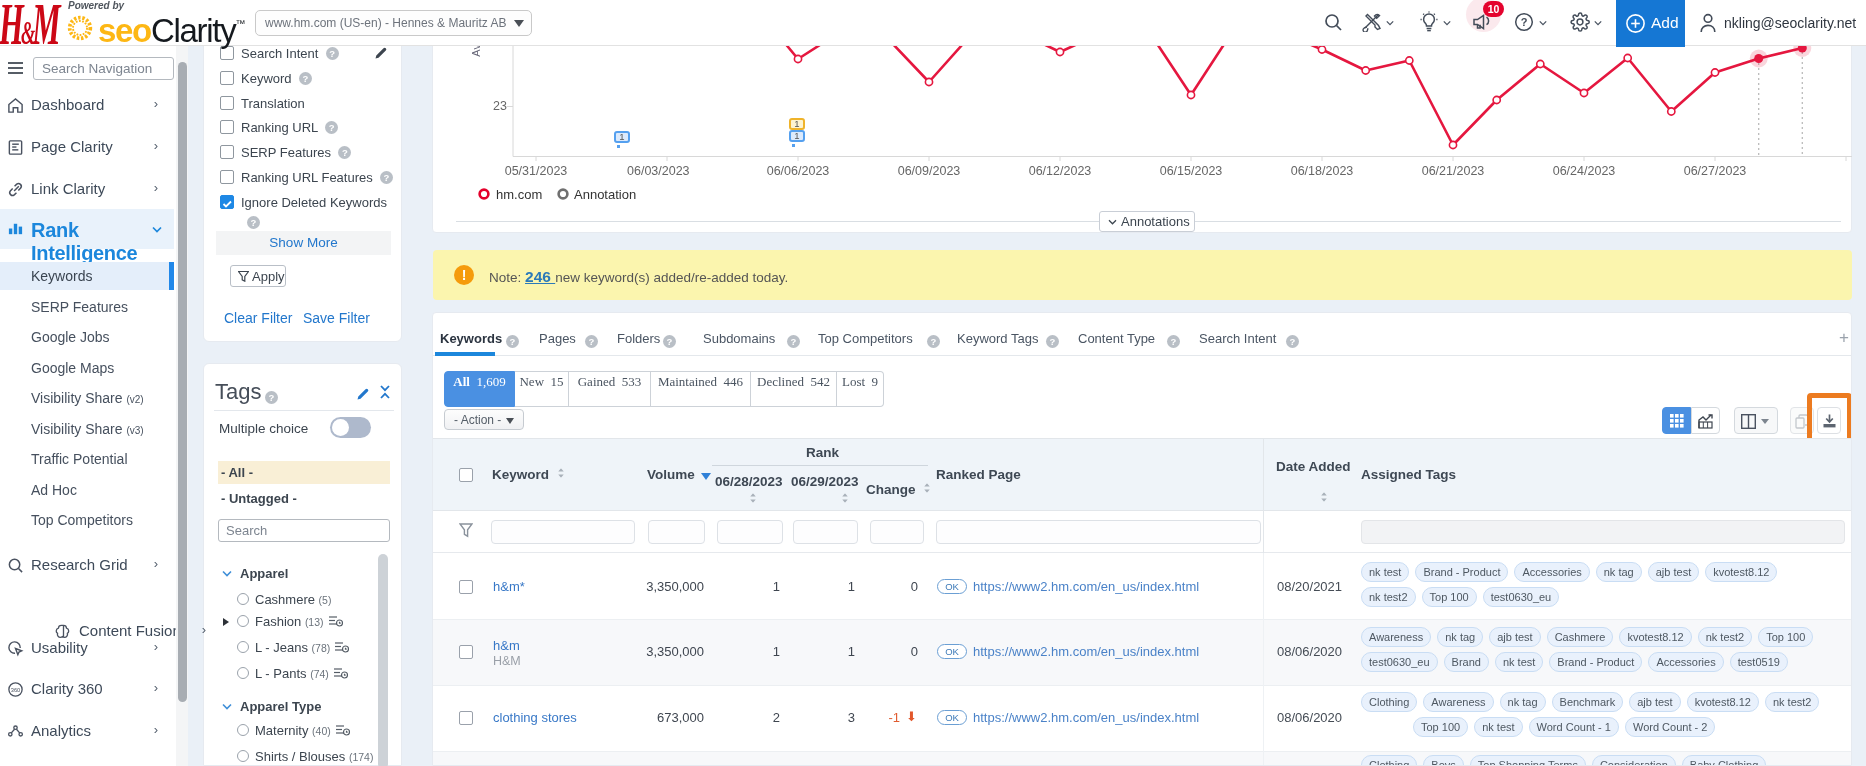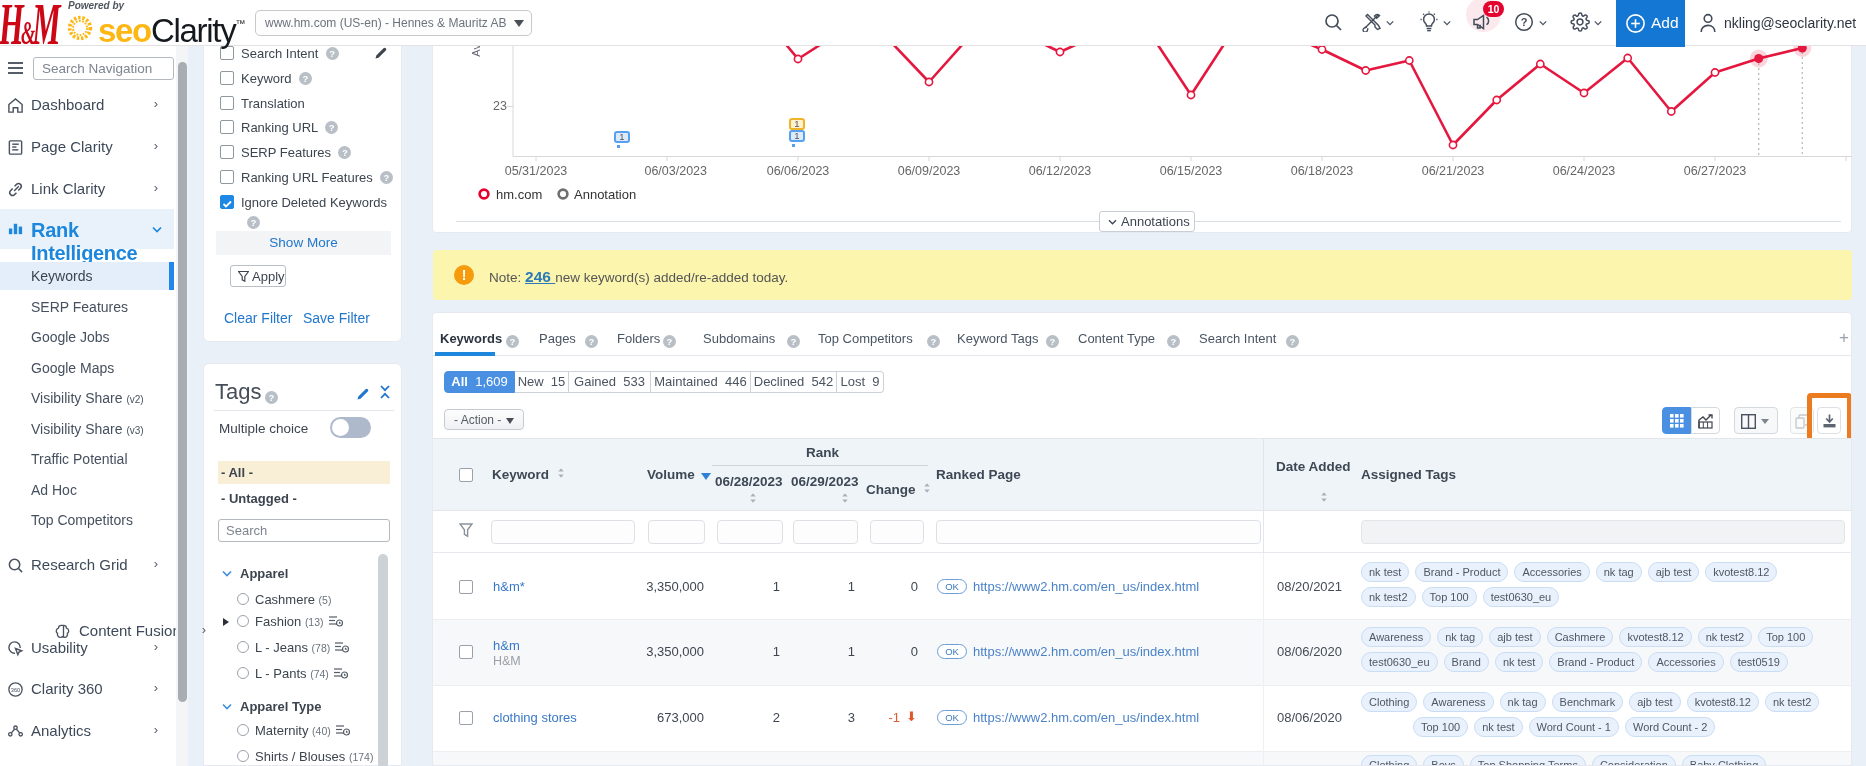--- a/index.html
+++ b/index.html
@@ -28,21 +28,21 @@
   .titem { position:absolute; font-size:13px; color:#3c454f; white-space:nowrap; }
   .cnt { font-size:10.5px; color:#6b737c; }
   .listic { display:inline-block; position:relative; width:14px; height:11px; margin-left:4px; vertical-align:-1px; }
   
   #chart { position:absolute; left:432px; top:40px; width:1420px; height:193px; background:#fff; border:1px solid #e6eaf0; border-radius:4px; z-index:5; }
   
   #note { position:absolute; left:433px; top:250px; width:1419px; height:50px; background:#fbf5ae; border-radius:4px; z-index:5; }
   
   #kcard { position:absolute; left:432px; top:312px; width:1420px; height:454px; background:#fff; border:1px solid #e6eaf0; border-radius:4px 4px 0 0; z-index:5; }
   .tab { position:absolute; top:18px; font-size:13px; color:#4a5563; white-space:nowrap; }
-  .pill-seg { position:absolute; top:0; height:22px; border:1px solid #cdd2d8; border-left:none; font-size:13px; color:#4a5460; text-align:center; line-height:20px; background:#fff; }
+  .pill-seg { position:absolute; top:0; height:36px; border:1px solid #cdd2d8; border-left:none; font-size:13px; color:#4a5460; text-align:center; line-height:20px; background:#fff;font-family:Liberation Serif, serif; }
   .tagp { display:inline-block; height:20px; line-height:19px; padding:0 7px; border:1px solid #c9ddf4; border-radius:10px; background:#e9f1fc; color:#4e5862; font-size:11px; margin-right:6px; white-space:nowrap; }
   .hcell { position:absolute; font-size:13.5px; font-weight:bold; color:#3e4854; }
   .sorts { display:inline-block; width:8px; height:12px; position:relative; margin-left:4px; transform:scale(0.8); transform-origin:center; }
   .num { position:absolute; font-size:13px; color:#3f4650; text-align:right; }
   .fin { position:absolute; top:207px; height:24px; background:#fdfdfe; border:1px solid #dde1e6; border-radius:4px; }
 </style>
 </head>
 <body>
 
 <div id="hdr">
@@ -381,21 +381,21 @@
     <circle cx="1369.3" cy="7" r="4.5" fill="#e5173f"></circle>
   </svg>
 
   <div class="abs" style="left:181px;top:90px;width:16px;height:12px;border:2px solid #55a0ef;border-radius:3px;background:#dceafc;font-size:9.5px;color:#555;text-align:center;line-height:7.5px;">1</div>
   <div class="abs" style="left:184px;top:104px;width:3px;height:3px;background:#55a0ef;"></div>
   <div class="abs" style="left:356px;top:77px;width:16px;height:12px;border:2px solid #efb32a;border-radius:3px;background:#fdf3d0;font-size:9.5px;color:#555;text-align:center;line-height:7.5px;">1</div>
   <div class="abs" style="left:356px;top:89px;width:16px;height:12px;border:2px solid #55a0ef;border-radius:3px;background:#dceafc;font-size:9.5px;color:#555;text-align:center;line-height:7.5px;">1</div>
   <div class="abs" style="left:359px;top:103px;width:3px;height:3px;background:#55a0ef;"></div>
 
   <div class="abs" style="left:63px;top:123px;width:80px;font-size:12.5px;color:#666;text-align:center;">05/31/2023</div>
-  <div class="abs" style="left:194px;top:123px;width:80px;font-size:12.5px;color:#666;text-align:right;">06/03/2023</div>
+  <div class="abs" style="left:194px;top:123px;width:80px;font-size:12.5px;color:#666;text-align:left;">06/03/2023</div>
   <div class="abs" style="left:325px;top:123px;width:80px;font-size:12.5px;color:#666;text-align:center;">06/06/2023</div>
   <div class="abs" style="left:456px;top:123px;width:80px;font-size:12.5px;color:#666;text-align:center;">06/09/2023</div>
   <div class="abs" style="left:587px;top:123px;width:80px;font-size:12.5px;color:#666;text-align:center;">06/12/2023</div>
   <div class="abs" style="left:718px;top:123px;width:80px;font-size:12.5px;color:#666;text-align:center;">06/15/2023</div>
   <div class="abs" style="left:849px;top:123px;width:80px;font-size:12.5px;color:#666;text-align:center;">06/18/2023</div>
   <div class="abs" style="left:980px;top:123px;width:80px;font-size:12.5px;color:#666;text-align:center;">06/21/2023</div>
   <div class="abs" style="left:1111px;top:123px;width:80px;font-size:12.5px;color:#666;text-align:center;">06/24/2023</div>
   <div class="abs" style="left:1242px;top:123px;width:80px;font-size:12.5px;color:#666;text-align:center;">06/27/2023</div>
 
   <svg class="abs" style="left:45px;top:147px;" width="12" height="12" viewBox="0 0 12 12">

